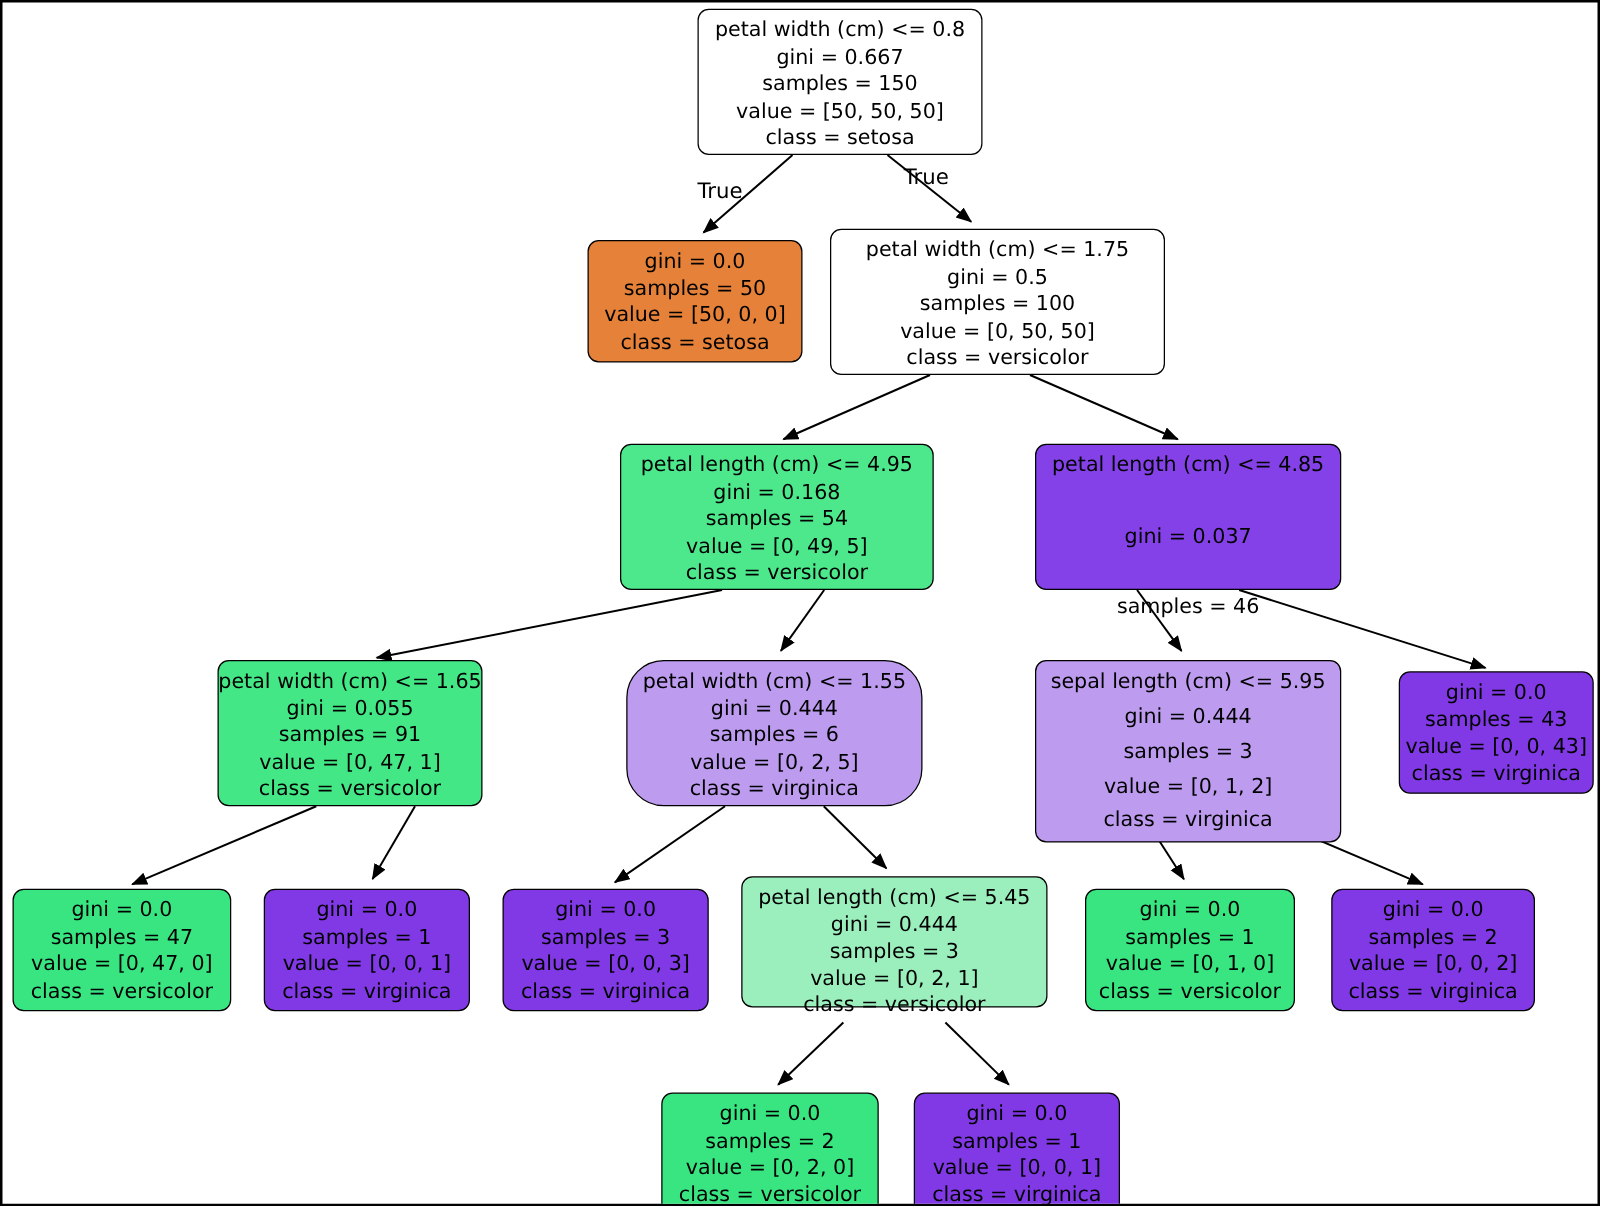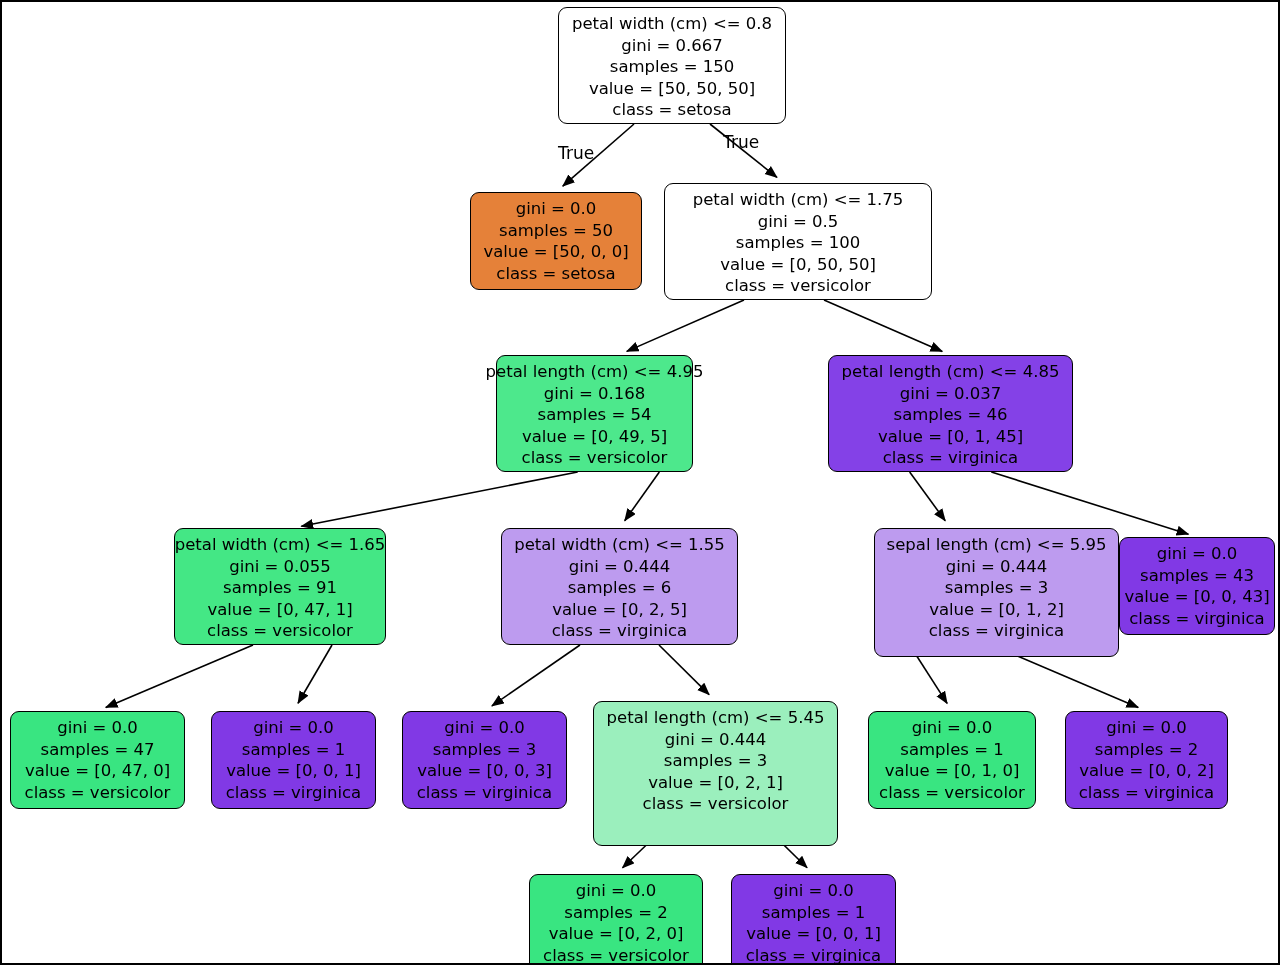--- a/index.html
+++ b/index.html
@@ -35,21 +35,21 @@
     border-radius: 9px;
     background: #ffffff;
     text-align: center;
     color: #000000;
     font-size: 16.5px;
     line-height: 21.6px;
     padding: 5px 8px 6px 8px;
     white-space: nowrap;
     display: flex;
     flex-direction: column;
-    justify-content: flex-start;
+    justify-content: space-between;
     align-items: center;
   }
   .node .line {
     display: block;
   }
   .edge-label {
     position: absolute;
     font-size: 17px;
     color: #000000;
     white-space: nowrap;
@@ -98,49 +98,49 @@
         <span class="line">value = [50, 0, 0]</span>
         <span class="line">class = setosa</span>
       </div>
       <div class="node" style="left: 662px; top: 181px; width: 268px; height: 117px; background: rgb(255, 255, 255);">
         <span class="line">petal width (cm) &lt;= 1.75</span>
         <span class="line">gini = 0.5</span>
         <span class="line">samples = 100</span>
         <span class="line">value = [0, 50, 50]</span>
         <span class="line">class = versicolor</span>
       </div>
-      <div class="node" style="left: 494px; top: 353px; width: 197px; height: 117px; background: rgb(77, 232, 140);">
+      <div class="node" style="left: 494px; top: 353px; width: 251px; height: 117px; background: rgb(77, 232, 140);">
         <span class="line">petal length (cm) &lt;= 4.95</span>
         <span class="line">gini = 0.168</span>
         <span class="line">samples = 54</span>
         <span class="line">value = [0, 49, 5]</span>
         <span class="line">class = versicolor</span>
       </div>
-      <div class="node" style="left: 826px; top: 353px; width: 245px; height: 117px; background: rgb(132, 65, 231);">
+      <div class="node" style="left: 826px; top: 353px; width: 245px; height: 117px; background: rgb(132, 65, 231); gap: 35px;">
         <span class="line">petal length (cm) &lt;= 4.85</span>
         <span class="line">gini = 0.037</span>
         <span class="line">samples = 46</span>
         <span class="line">value = [0, 1, 45]</span>
         <span class="line">class = virginica</span>
       </div>
       <div class="node" style="left: 172px; top: 526px; width: 212px; height: 117px; background: rgb(68, 231, 133);">
         <span class="line">petal width (cm) &lt;= 1.65</span>
         <span class="line">gini = 0.055</span>
         <span class="line">samples = 91</span>
         <span class="line">value = [0, 47, 1]</span>
         <span class="line">class = versicolor</span>
       </div>
-      <div class="node" style="left: 499px; top: 526px; width: 237px; height: 117px; background: rgb(189, 155, 239);">
+      <div class="node" style="left: 499px; top: 526px; width: 237px; height: 117px; background: rgb(189, 155, 239); border-radius: 30px;">
         <span class="line">petal width (cm) &lt;= 1.55</span>
         <span class="line">gini = 0.444</span>
         <span class="line">samples = 6</span>
         <span class="line">value = [0, 2, 5]</span>
         <span class="line">class = virginica</span>
       </div>
-      <div class="node" style="left: 826px; top: 526px; width: 245px; height: 129px; background: rgb(189, 155, 239); margin-left: 46px;">
+      <div class="node" style="left: 826px; top: 526px; width: 245px; height: 146px; background: rgb(189, 155, 239);">
         <span class="line">sepal length (cm) &lt;= 5.95</span>
         <span class="line">gini = 0.444</span>
         <span class="line">samples = 3</span>
         <span class="line">value = [0, 1, 2]</span>
         <span class="line">class = virginica</span>
       </div>
       <div class="node" style="left: 1117px; top: 535px; width: 156px; height: 98px; background: rgb(129, 57, 229);">
         <span class="line">gini = 0.0</span>
         <span class="line">samples = 43</span>
         <span class="line">value = [0, 0, 43]</span>
@@ -157,21 +157,21 @@
         <span class="line">samples = 1</span>
         <span class="line">value = [0, 0, 1]</span>
         <span class="line">class = virginica</span>
       </div>
       <div class="node" style="left: 400px; top: 709px; width: 165px; height: 98px; background: rgb(129, 57, 229);">
         <span class="line">gini = 0.0</span>
         <span class="line">samples = 3</span>
         <span class="line">value = [0, 0, 3]</span>
         <span class="line">class = virginica</span>
       </div>
-      <div class="node" style="left: 591px; top: 699px; width: 245px; height: 145px; background: rgb(155, 239, 189);">
+      <div class="node" style="left: 591px; top: 699px; width: 245px; height: 105px; background: rgb(155, 239, 189);">
         <span class="line">petal length (cm) &lt;= 5.45</span>
         <span class="line">gini = 0.444</span>
         <span class="line">samples = 3</span>
         <span class="line">value = [0, 2, 1]</span>
         <span class="line">class = versicolor</span>
       </div>
       <div class="node" style="left: 866px; top: 709px; width: 168px; height: 98px; background: rgb(57, 229, 129);">
         <span class="line">gini = 0.0</span>
         <span class="line">samples = 1</span>
         <span class="line">value = [0, 1, 0]</span>

